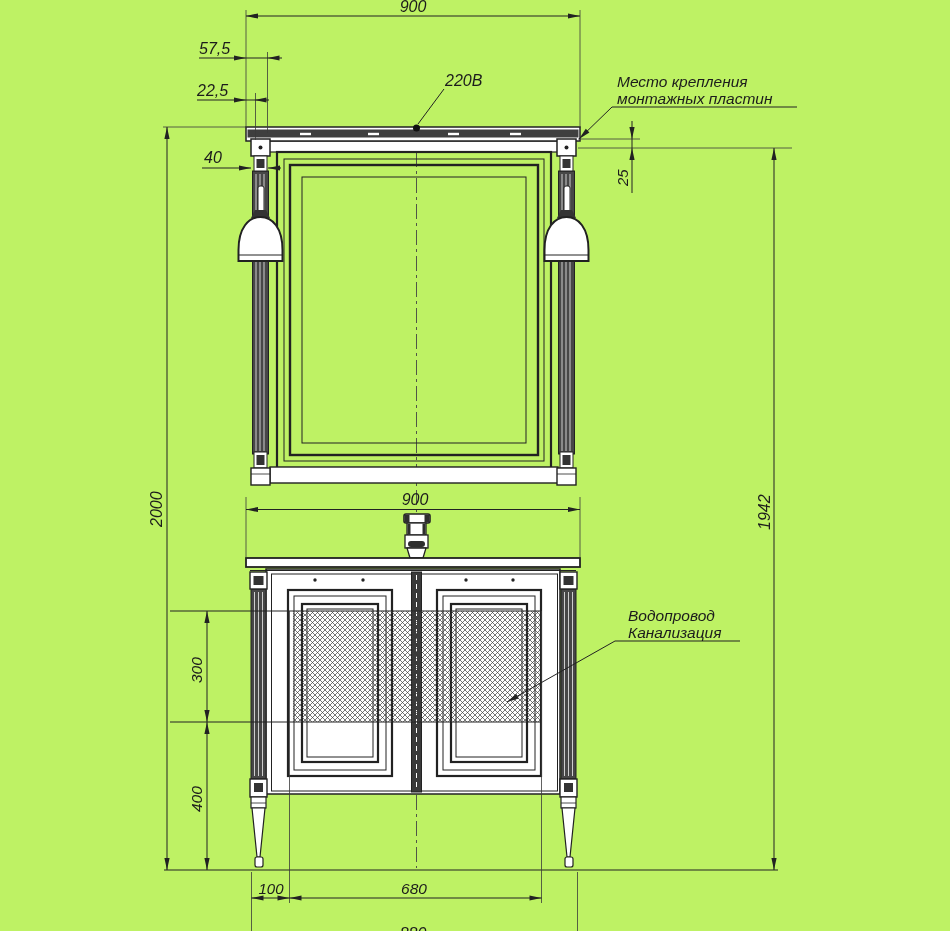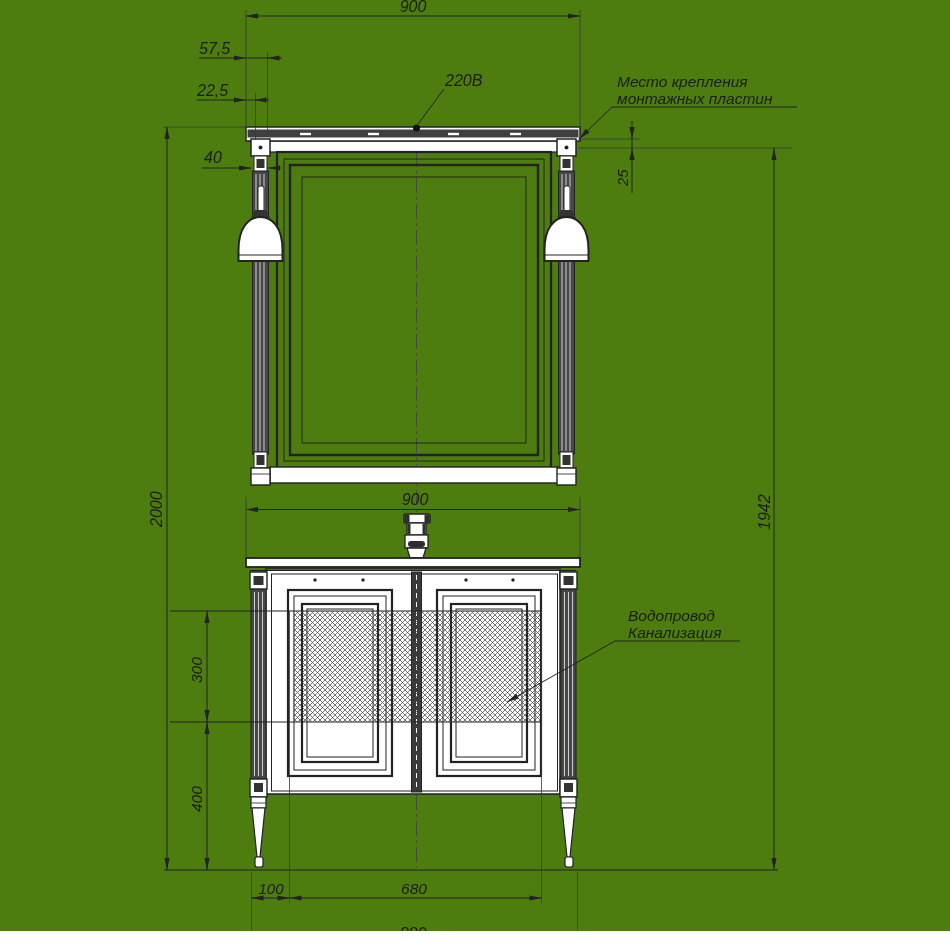--- a/index.html
+++ b/index.html
@@ -1,16 +1,16 @@
 <!DOCTYPE html>
 <html><head>
 <meta charset="utf-8">
 <style>
   html,body{margin:0;padding:0;background:#ffffff;}
-  .stage{position:relative;width:950px;height:931px;background:#4d7c0f;overflow:hidden;text-decoration:underline;}
+  .stage{position:relative;width:950px;height:931px;background:#bef264;overflow:hidden;text-decoration:underline;}
   svg{position:absolute;left:0;top:0;}
   text{font-family:"Liberation Sans","DejaVu Sans",sans-serif;font-style:italic;fill:#1c1c1c;}
 </style>
 </head>
 <body>
 
 <div class="stage">
 <svg width="950" height="950" viewBox="0 0 950 950">
   <defs>
     <pattern id="crosshatch" width="5" height="5" patternUnits="userSpaceOnUse">

